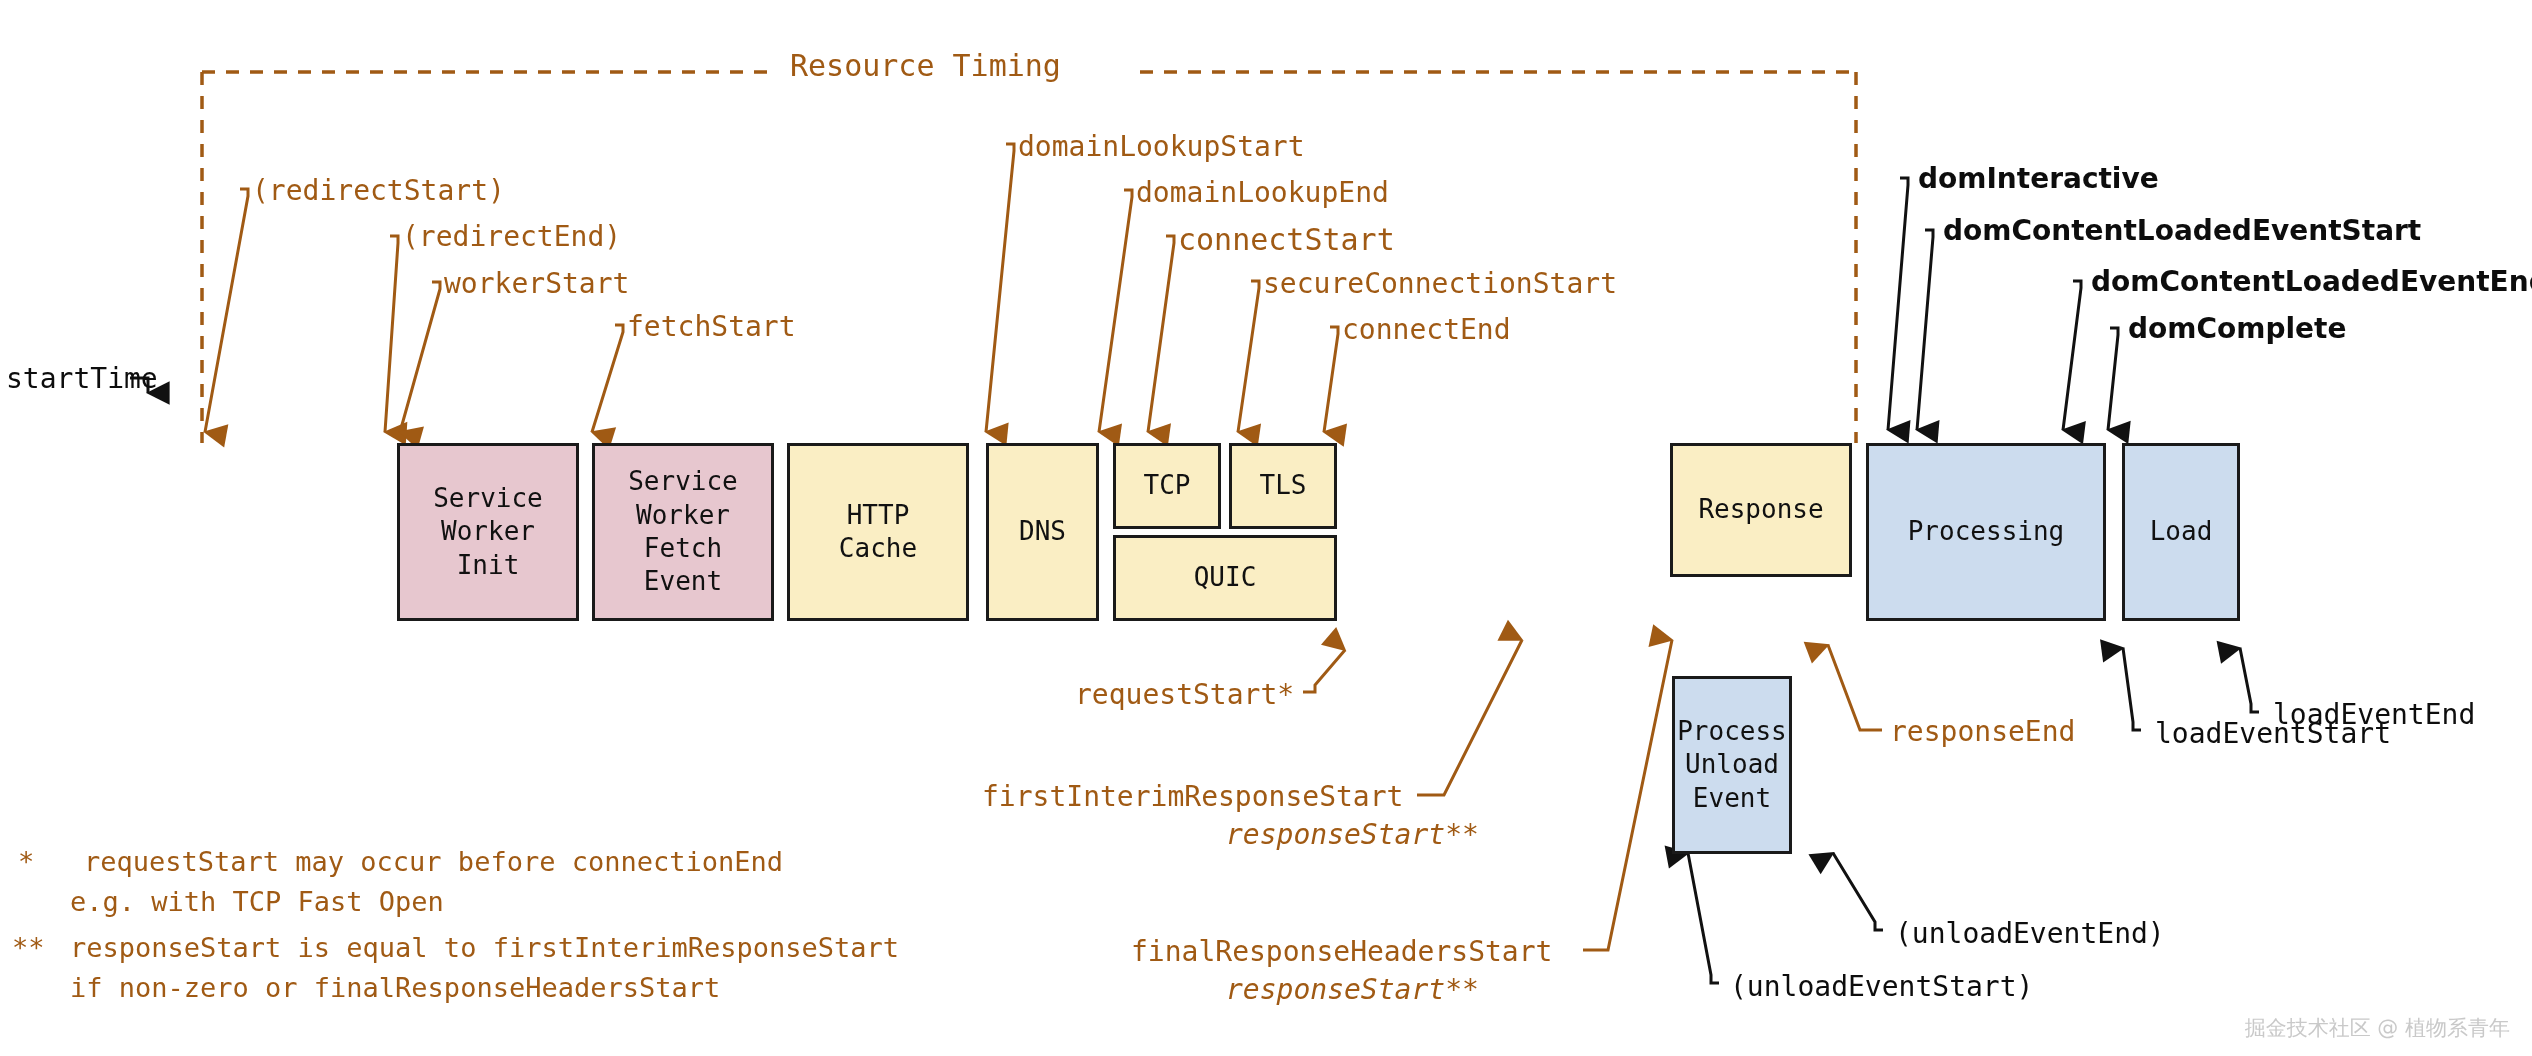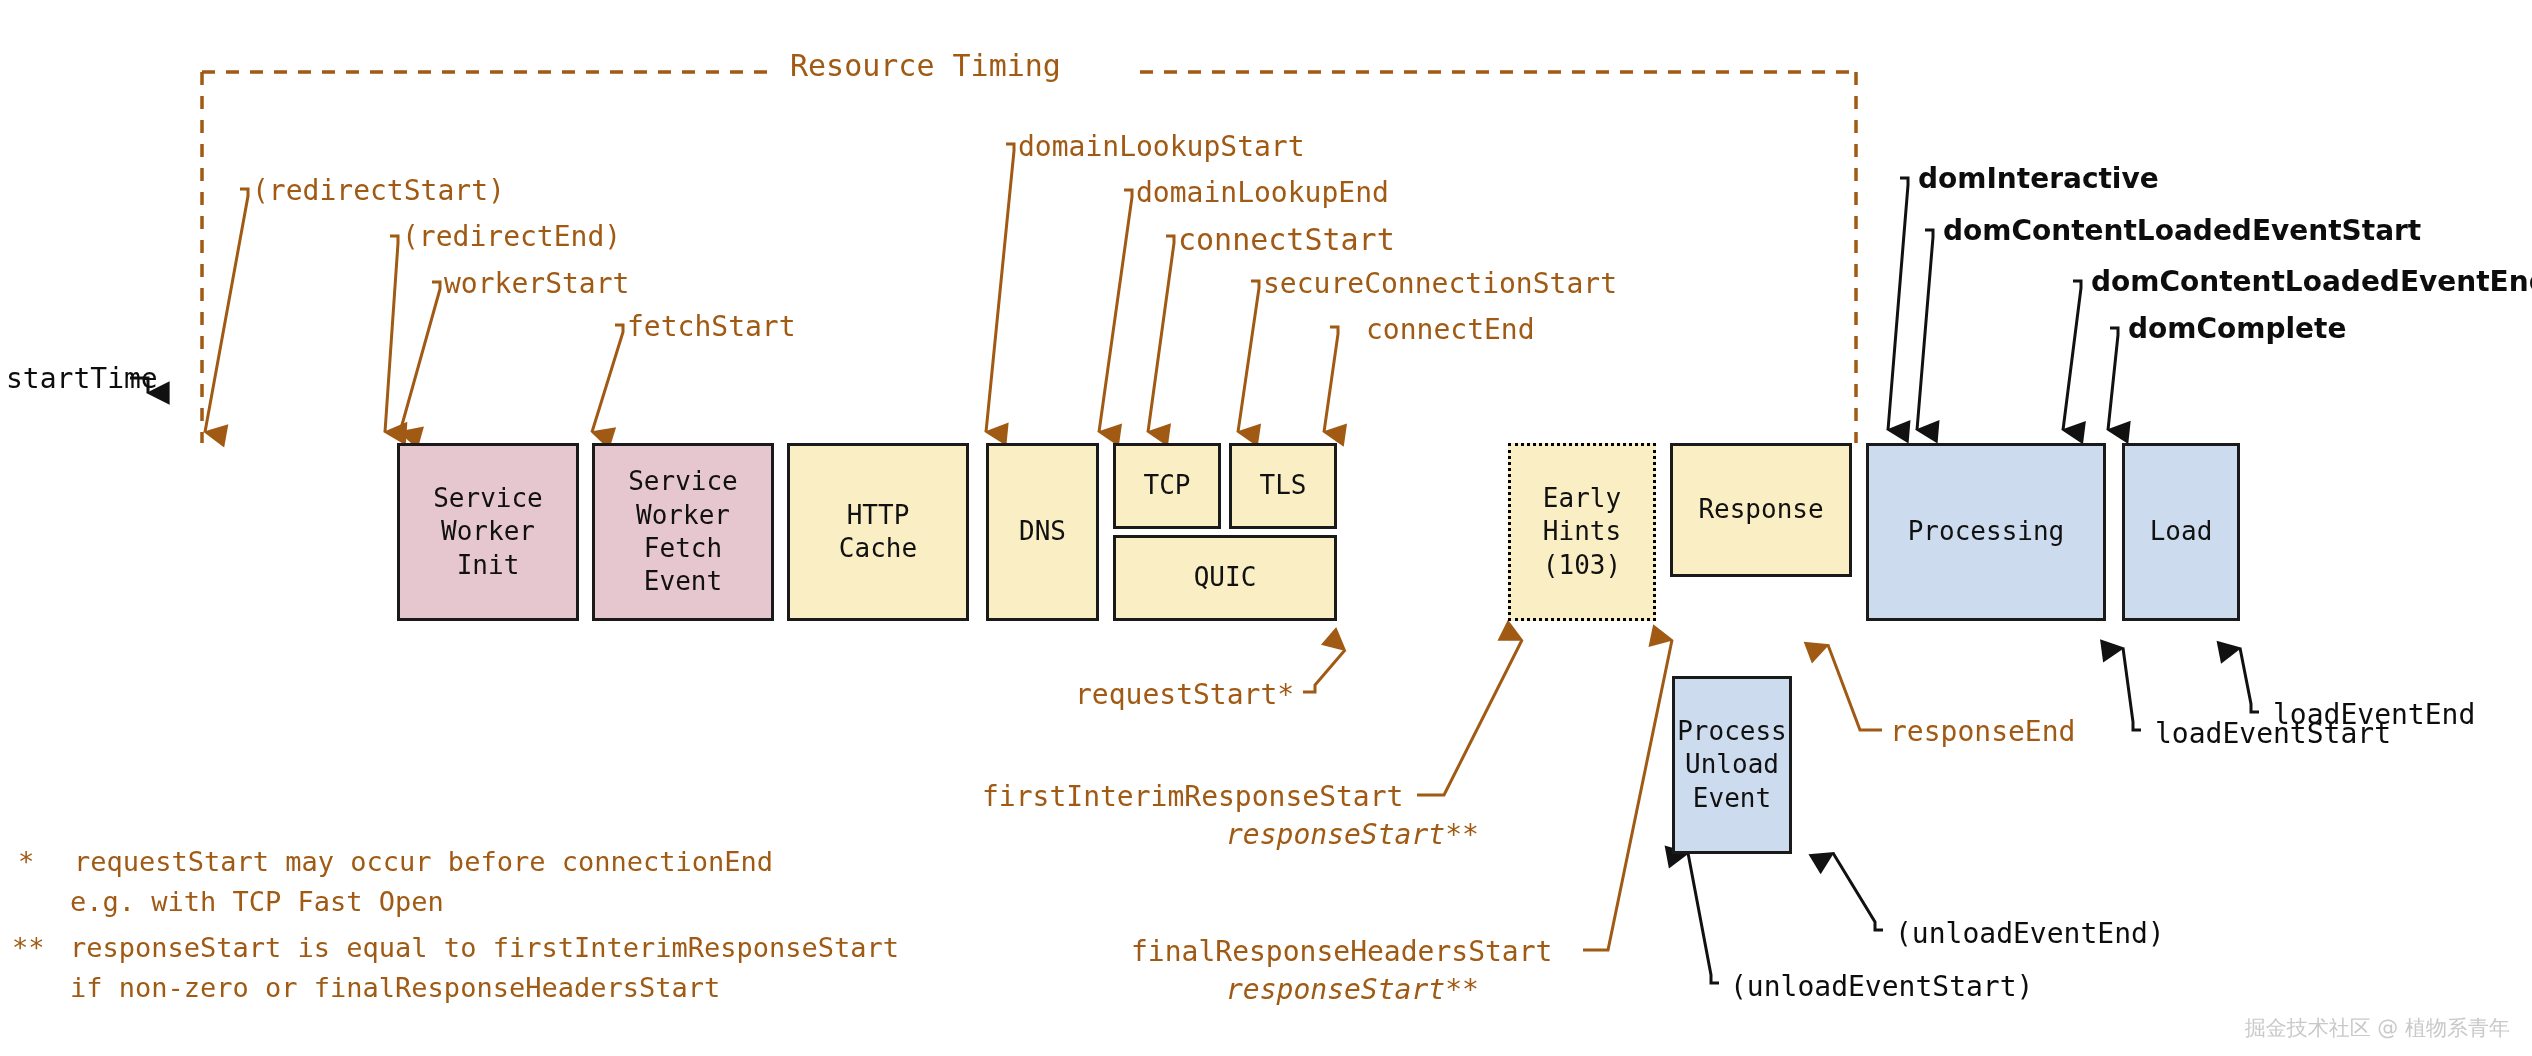--- a/index.html
+++ b/index.html
@@ -125,23 +125,20 @@
 
   <div class="box yellow" style="left:986px;top:443px;width:113px;height:178px;font-size:26px;">DNS</div>
 
   <div class="box yellow" style="left:1113px;top:443px;width:108px;height:86px;font-size:26px;">TCP</div>
 
   <div class="box yellow" style="left:1229px;top:443px;width:108px;height:86px;font-size:26px;">TLS</div>
 
   <div class="box yellow" style="left:1113px;top:535px;width:224px;height:86px;font-size:26px;">QUIC</div>
 
 
-  <div class="box yellow dotted" style="left:1508px;top:443px;width:148px;height:178px;font-size:26px;">Early
-Hints
-(103)</div>
 
   <div class="box yellow" style="left:1670px;top:443px;width:182px;height:134px;font-size:26px;">Response</div>
 
   <div class="box blue" style="left:1866px;top:443px;width:240px;height:178px;font-size:26px;">Processing</div>
 
   <div class="box blue" style="left:2122px;top:443px;width:118px;height:178px;font-size:26px;">Load</div>
 
   <div class="box blue" style="left:1672px;top:676px;width:120px;height:178px;font-size:26px;">Process
 Unload
 Event</div>
@@ -157,21 +154,21 @@
   <div class="lbl brown mono" style="left:627px;top:310px;font-size:28px;">fetchStart</div>
 
   <div class="lbl brown mono" style="left:1018px;top:130px;font-size:28px;">domainLookupStart</div>
 
   <div class="lbl brown mono" style="left:1136px;top:176px;font-size:28px;">domainLookupEnd</div>
 
   <div class="lbl brown mono" style="left:1178px;top:222px;font-size:30px;">connectStart</div>
 
   <div class="lbl brown mono" style="left:1263px;top:267px;font-size:28px;">secureConnectionStart</div>
 
-  <div class="lbl brown mono" style="left:1342px;top:313px;font-size:28px;margin-left:24px;">connectEnd</div>
+  <div class="lbl brown mono" style="left:1342px;top:313px;font-size:28px;">connectEnd</div>
 
   <div class="lbl brown mono" style="left:1075px;top:678px;font-size:28px;">requestStart*</div>
 
   <div class="lbl brown mono" style="left:982px;top:780px;font-size:28px;">firstInterimResponseStart</div>
 
   <div class="lbl brown mono ital" style="left:1226px;top:818px;font-size:28px;">responseStart**</div>
 
   <div class="lbl brown mono" style="left:1131px;top:935px;font-size:28px;">finalResponseHeadersStart</div>
 
   <div class="lbl brown mono ital" style="left:1226px;top:973px;font-size:28px;">responseStart**</div>
@@ -188,21 +185,21 @@
 
   <div class="lbl black mono" style="left:2155px;top:717px;font-size:28px;">loadEventStart</div>
 
   <div class="lbl black mono" style="left:2273px;top:698px;font-size:28px;">loadEventEnd</div>
 
   <div class="lbl black mono" style="left:1730px;top:970px;font-size:28px;">(unloadEventStart)</div>
 
   <div class="lbl black mono" style="left:1895px;top:917px;font-size:28px;">(unloadEventEnd)</div>
 
   <div class="lbl brown mono" style="left:18px;top:846px;font-size:27px;">*</div>
-  <div class="lbl brown mono" style="left:74px;top:846px;font-size:27px;">requestStart may occur before connectionEnd</div>
+  <div class="lbl brown mono" style="left:84px;top:846px;font-size:27px;">requestStart may occur before connectionEnd</div>
   <div class="lbl brown mono" style="left:70px;top:886px;font-size:27px;">e.g. with TCP Fast Open</div>
 
   <div class="lbl brown mono" style="left:12px;top:932px;font-size:27px;">**</div>
   <div class="lbl brown mono" style="left:70px;top:932px;font-size:27px;">responseStart is equal to firstInterimResponseStart</div>
   <div class="lbl brown mono" style="left:70px;top:972px;font-size:27px;">if non-zero or finalResponseHeadersStart</div>
 
   <div id="watermark">掘金技术社区 @ 植物系青年</div>
 
 </div>
 

